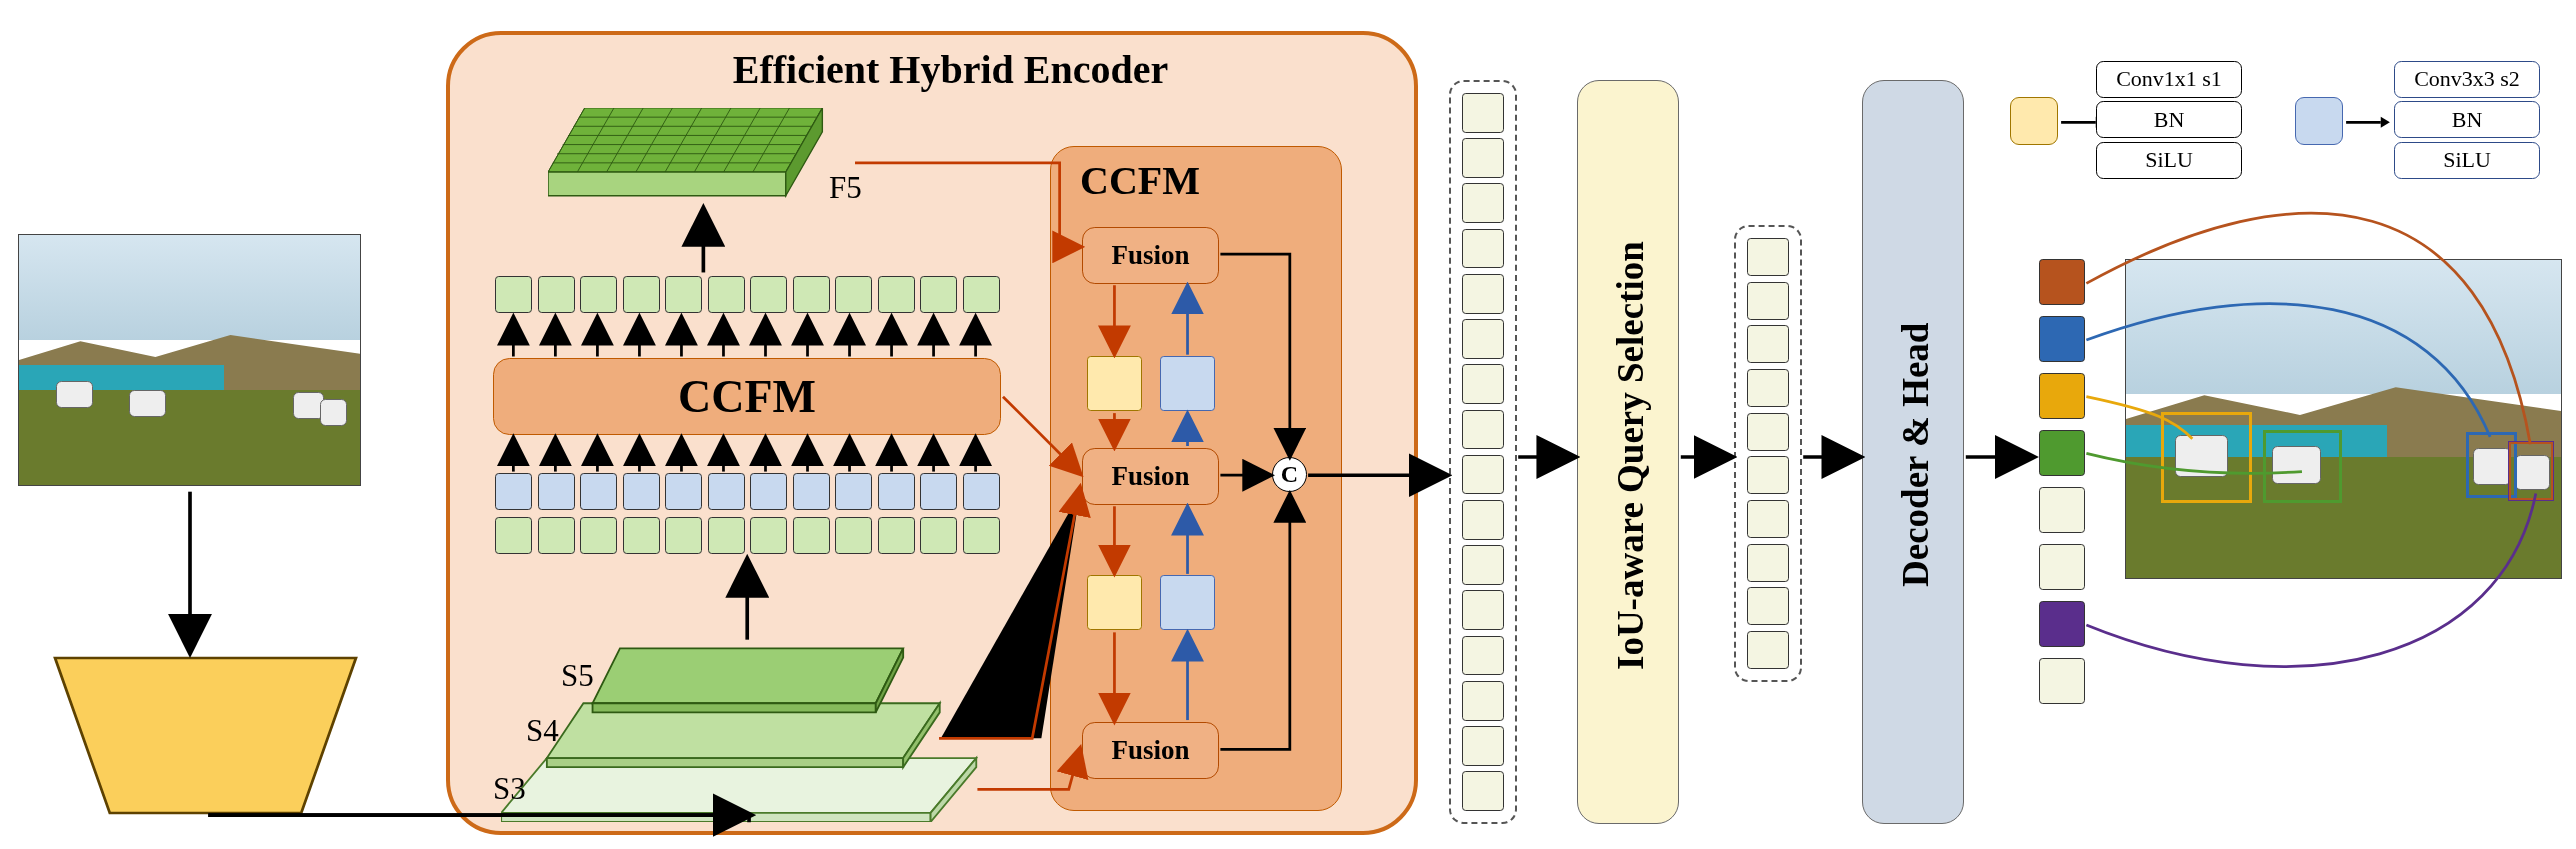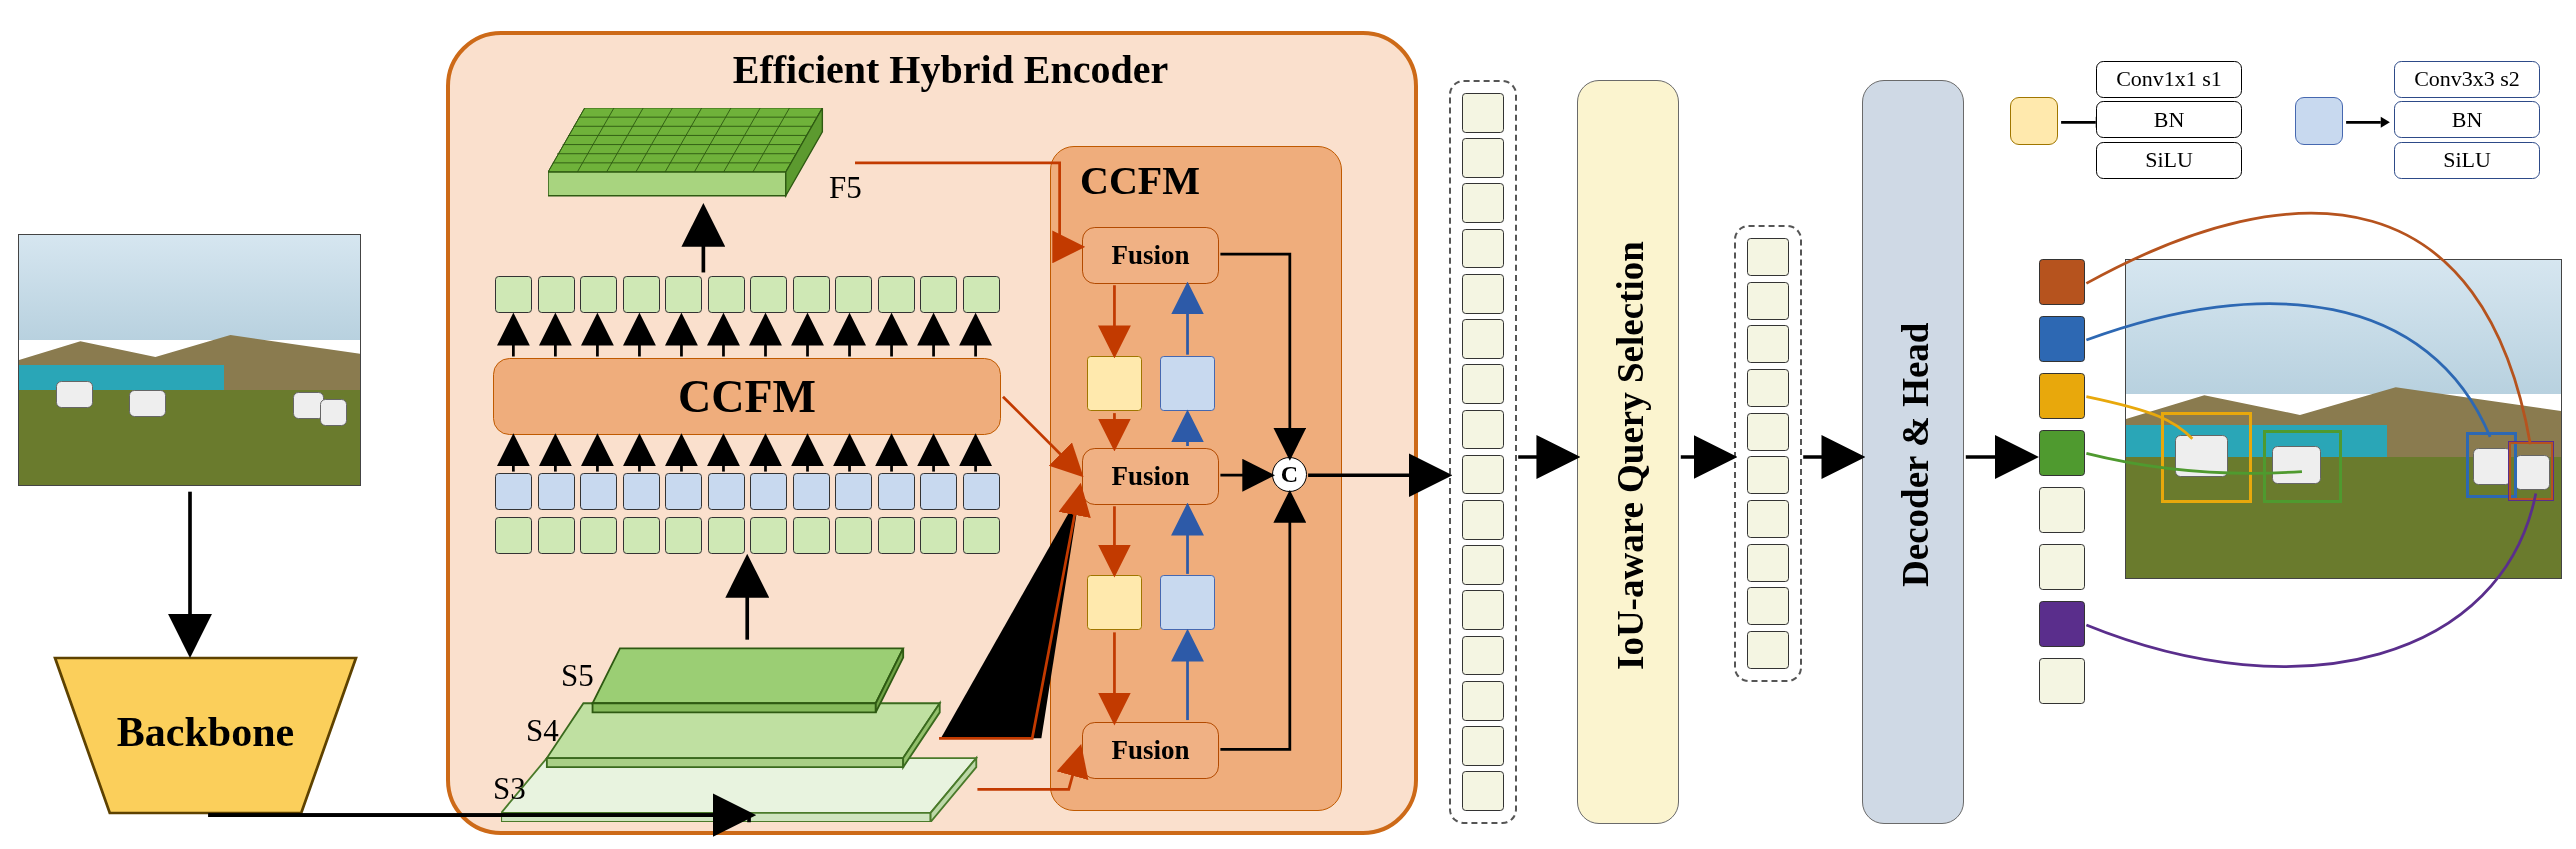--- a/index.html
+++ b/index.html
@@ -67,21 +67,20 @@
   <div class="sheep" style="left:37px; top:146px;"></div>
   <div class="sheep" style="left:110px; top:155px;"></div>
   <div class="sheep" style="left:274px; top:157px; width:31px;"></div>
   <div class="sheep" style="left:301px; top:164px; width:27px;"></div>
 </div>
 
 <div class="backbone abs" style="left:55px; top:658px; width:301px; height:155px;">
   <svg width="301" height="155" viewBox="0 0 330 170">
     <polygon points="0,0 330,0 270,170 60,170" fill="#fbcf5b" stroke="#5e4200" stroke-width="3"></polygon>
   </svg>
-  <div class="abs" style="left:0; top:50px; width:301px; text-align:center; font-size:42px; font-weight:700;">Backbone</div>
 </div>
 
 <div class="abs encoder" style="left:446px; top:31px; width:972px; height:804px;">
 </div>
 <div class="abs label big" style="left:658px; top:46px; width:585px; text-align:center;">Efficient Hybrid Encoder</div>
 
 <div class="abs" style="left:548px; top:108px; width:274px; height:110px;">
   <svg width="311" height="128" viewBox="0 0 340 140">
 
     <g fill="#6fb23a" stroke="#2e5a12" stroke-width="1">

